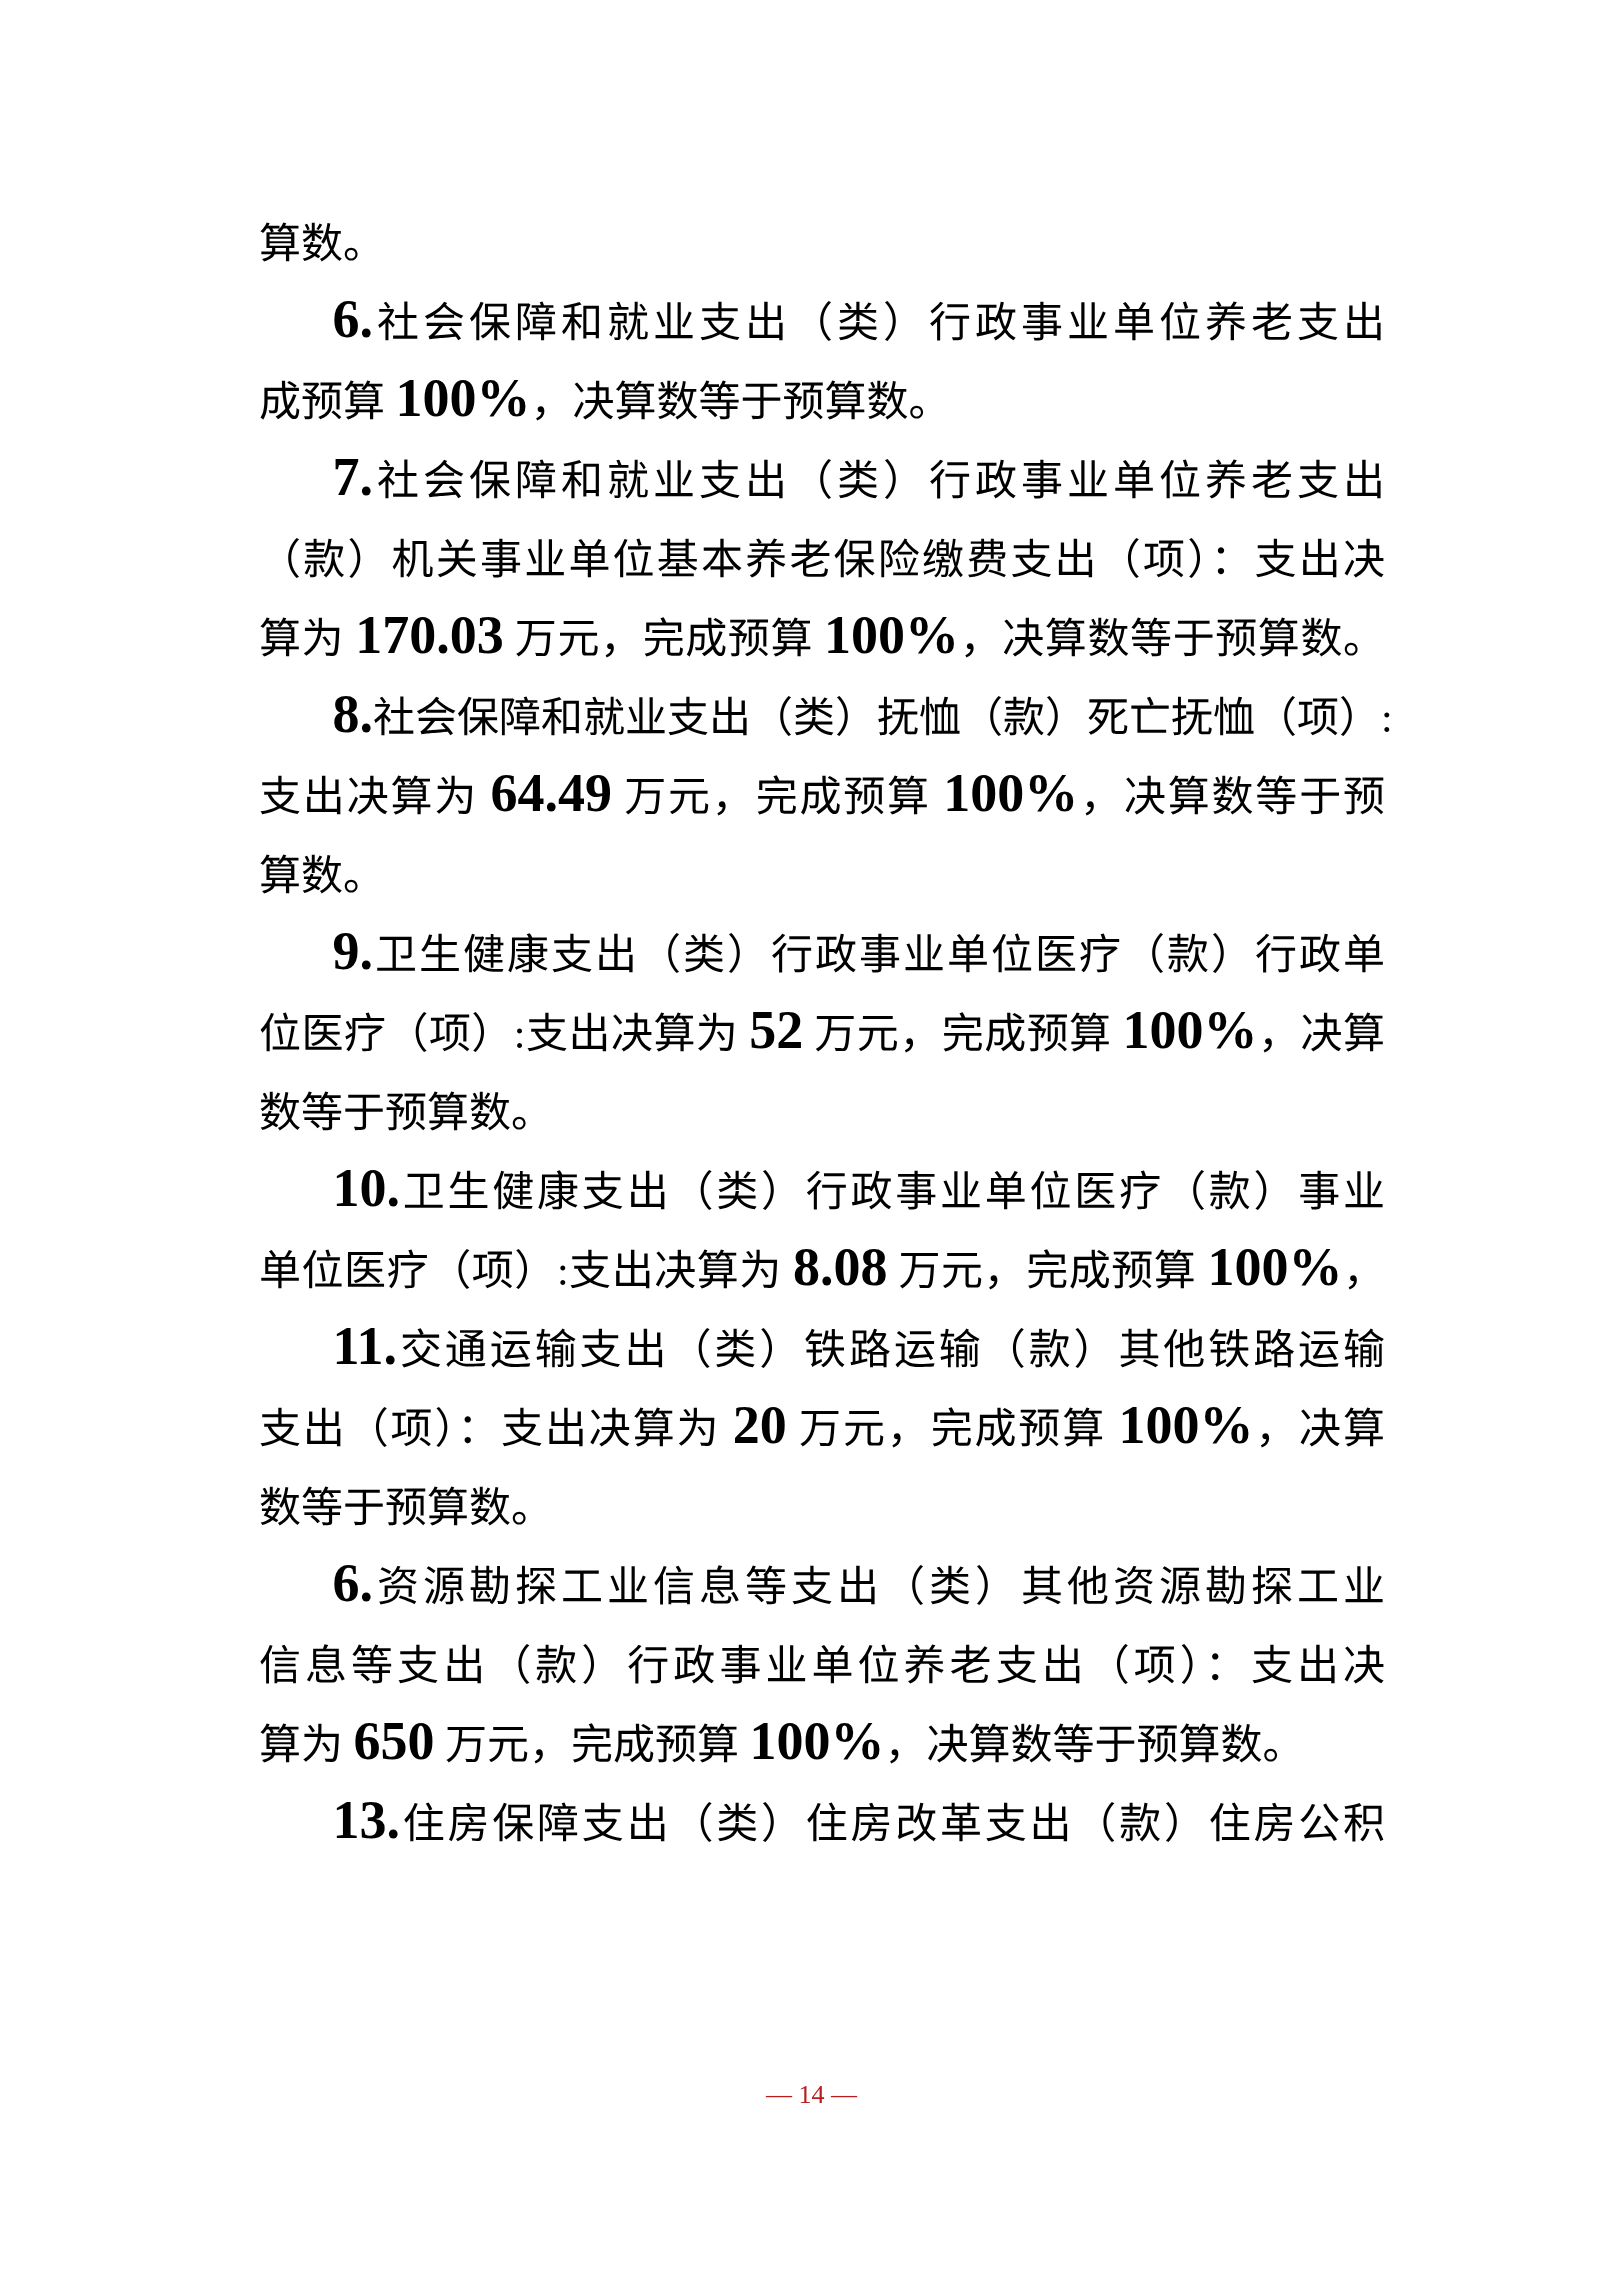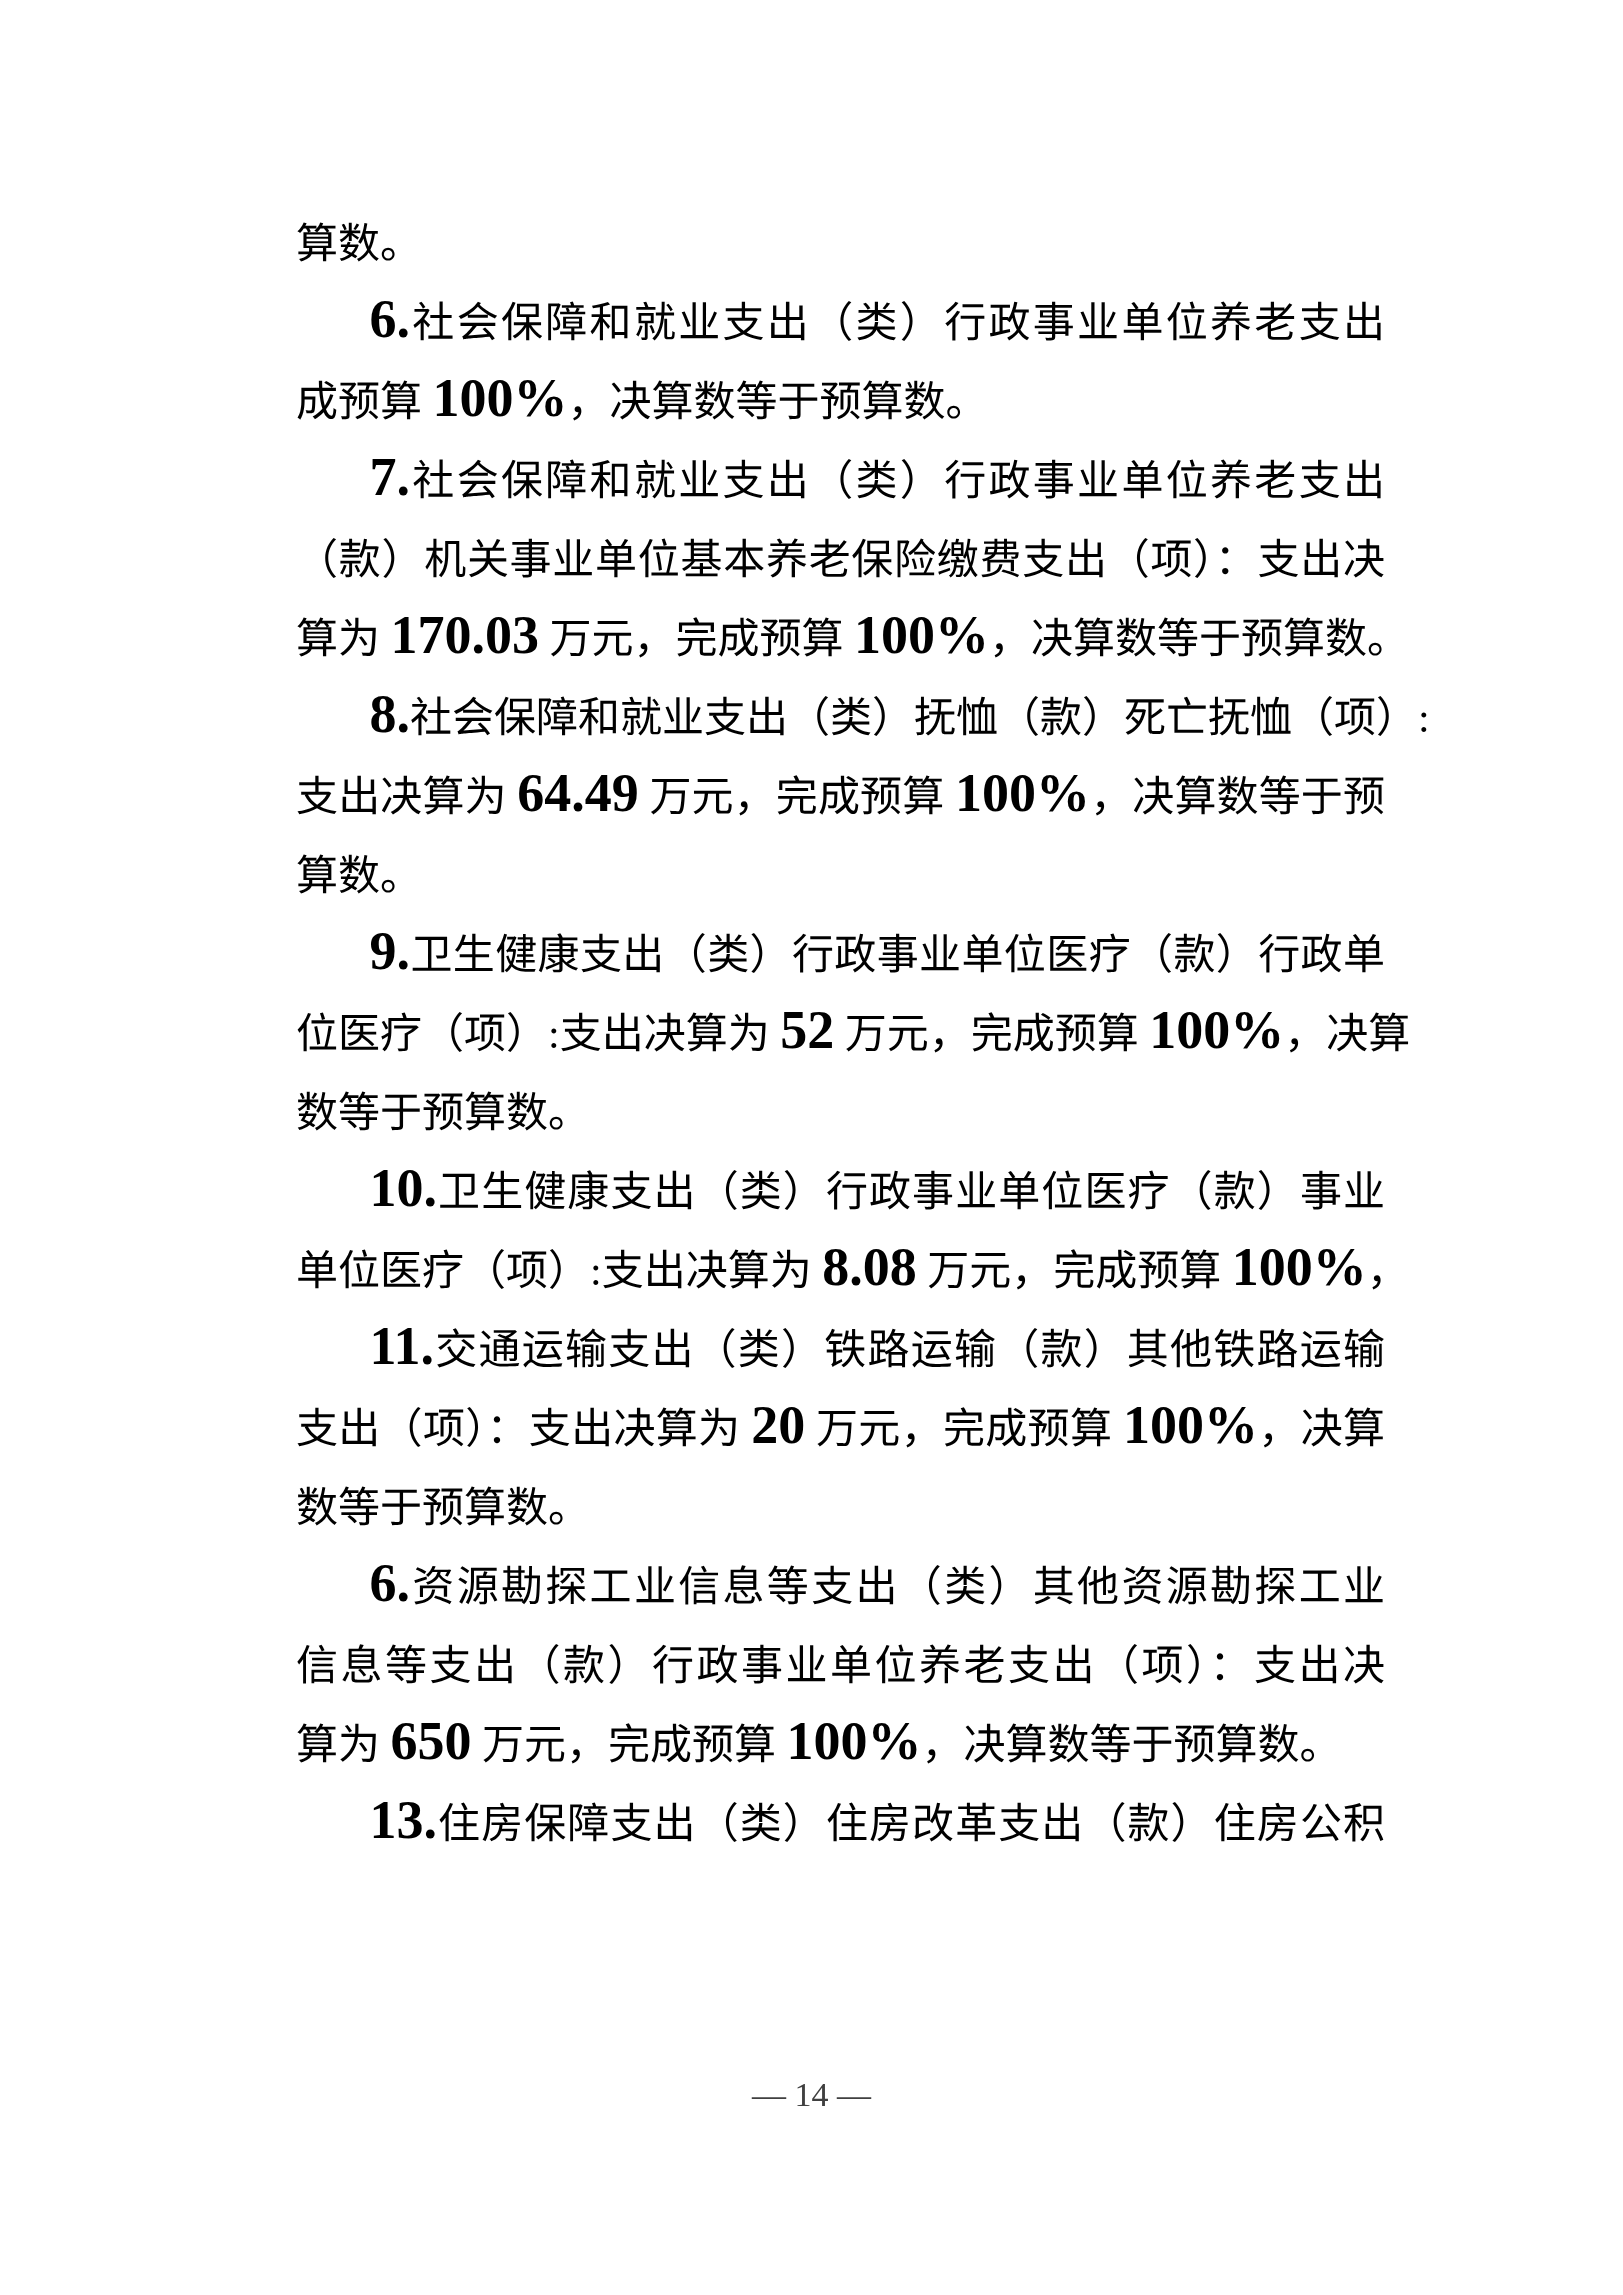--- a/index.html
+++ b/index.html
@@ -27,44 +27,43 @@
     top: 205px;
     width: 1126px;
   }
   .line {
     height: 79px;
     line-height: 79px;
     font-size: 42px;
     white-space: nowrap;
     text-align: left;
     letter-spacing: 0;
-    margin-left: 37px;
   }
   .line.fill {
     text-align: justify;
     text-align-last: justify;
     text-justify: inter-character;
   }
   .line.indent {
     text-indent: 1.75em;
   }
   .num {
     font-weight: bold;
     font-size: 54px;
     line-height: 1;
   }
   .footer {
     position: absolute;
     top: 2071px;
     left: 0;
     width: 100%;
     text-align: center;
-    font-size: 34px;
+    font-size: 26px;
     line-height: 48px;
-    color: #404040;
+    color: #b91c1c;
   }
 </style>
 </head>
 <body>
 
 <div class="page">
   <div class="doc-body">
       <div class="line">算数。</div>
       <div class="line indent fill"><span class="num">6.</span>社会保障和就业支出（类）行政事业单位养老支出</div>
       <div class="line">成预算 <span class="num">100%</span>，决算数等于预算数。</div>

